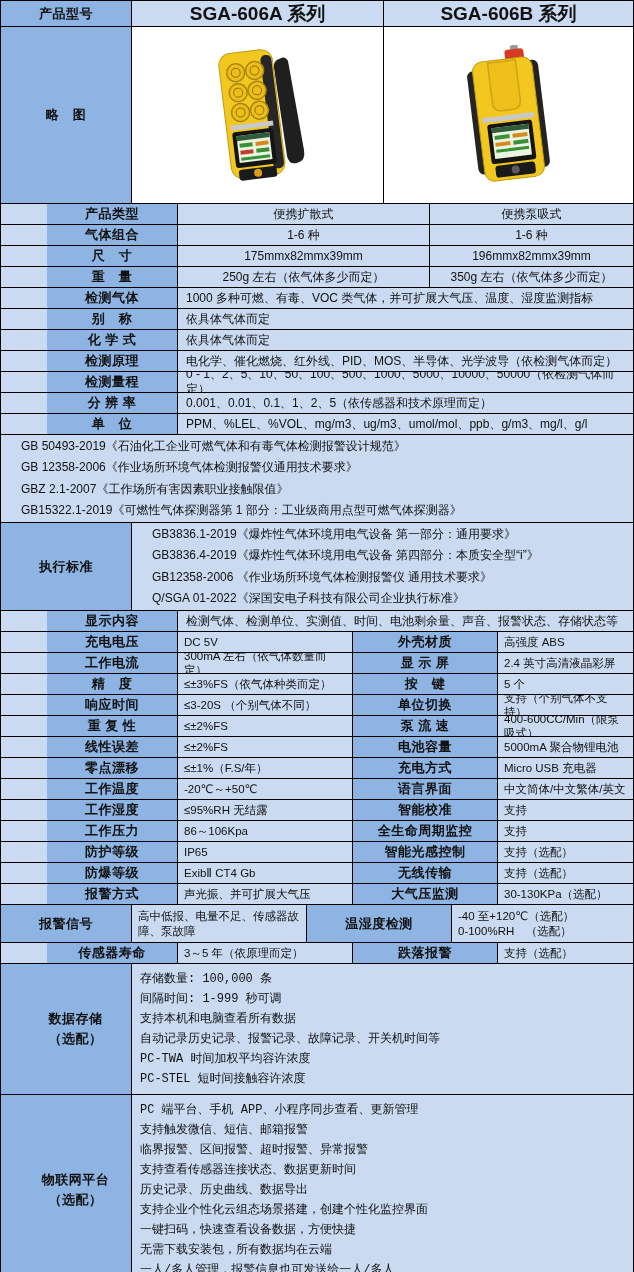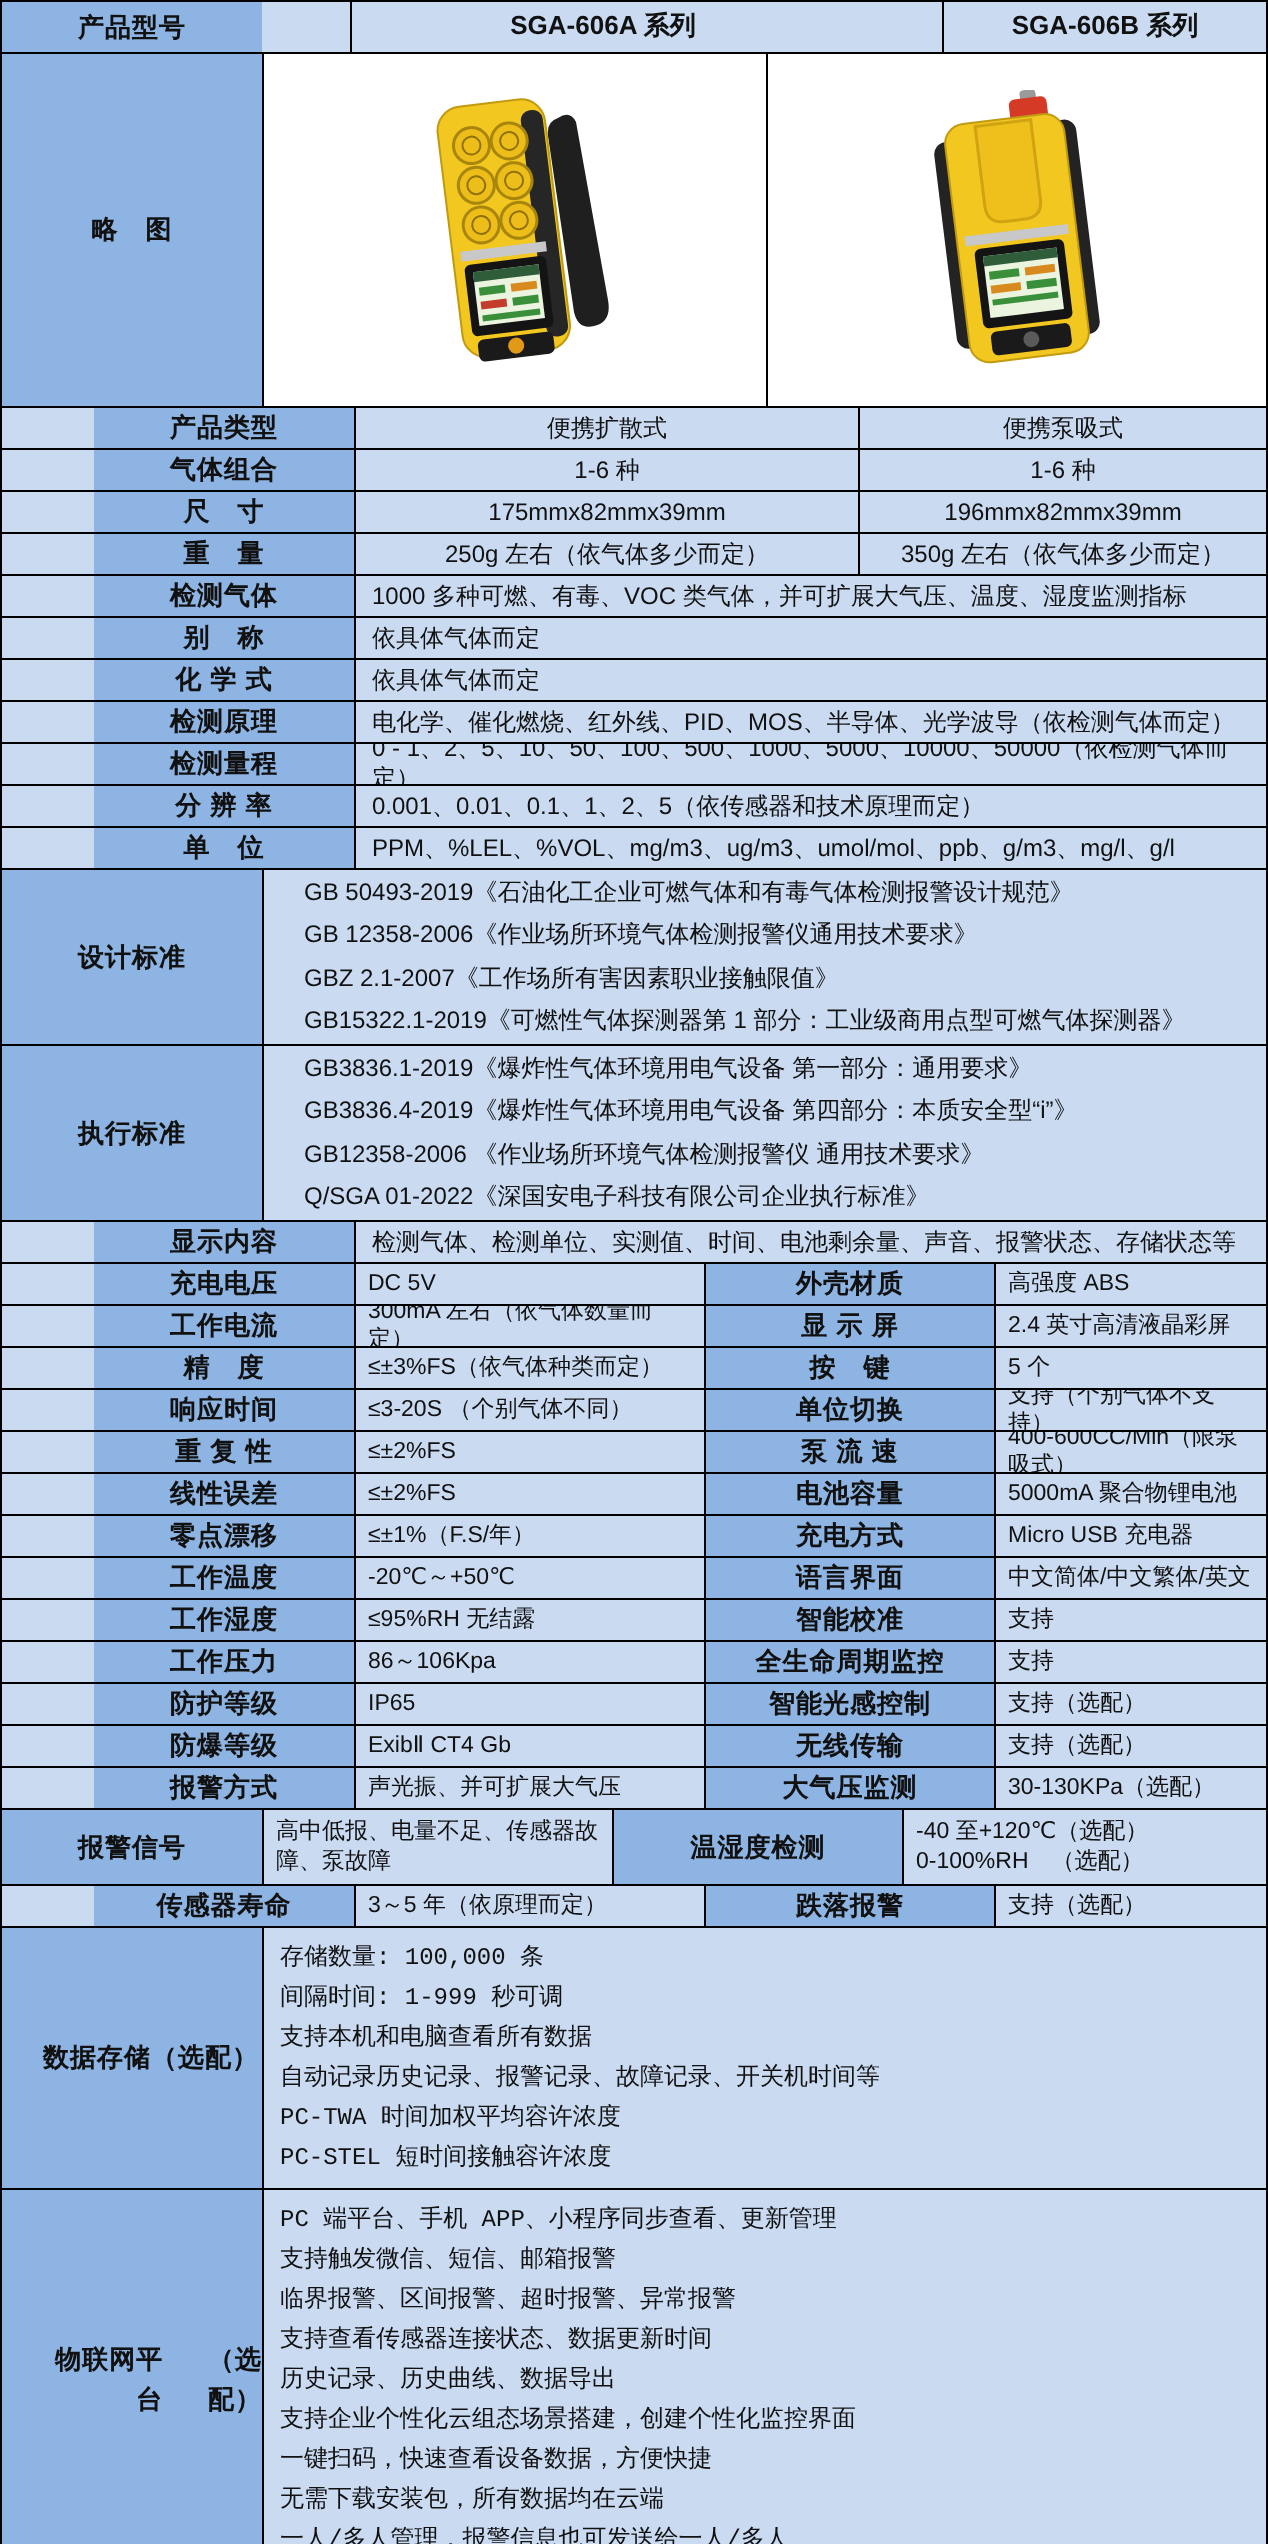--- a/index.html
+++ b/index.html
@@ -29,28 +29,28 @@
   .w145{width:145px; flex:0 0 145px;}
   .w184{width:184px; flex:1 1 auto;}
   
   .h25{height:25px;} .h146{height:177px;} .h21{height:21px;padding-left:46px;}
   .h38{height:38px;} .h88{height:88px;} .h27{height:27px;}
   
   .lc{
     background:var(--label-bg); justify-content:center; text-align:right;
     font-weight:bold; font-size:13px; letter-spacing:.5px;
   }
-  .lc.multi{flex-direction:row; line-height:20px;padding-left:19px;}
+  .lc.multi{flex-direction:column; line-height:20px;padding-left:19px;}
   .vc{
     background:var(--value-bg); padding:0 8px; font-size:12px; line-height:1.25;
   }
   .vc.center{justify-content:center; padding:0; text-align:center;}
   .vc.sm{font-size:11.5px; padding:0 6px;}
   .vc.pre{white-space:pre-line;}
-  .hdr{font-weight:bold; font-size:13px;margin-left:44px;}
+  .hdr{font-weight:bold; font-size:19px;}
   .std-val{white-space:pre-line; line-height:21.5px; padding:1px 20px; font-size:12px;}
   .sec-val{white-space:pre-line; line-height:20px; padding:5px 8px; font-size:12px;font-family:Liberation Mono, monospace;}
   .img-cell{background:var(--image-bg); justify-content:center;}
 </style>
 </head>
 <body>
 
 <div class="table">
 
   <div class="row h25">
@@ -166,21 +166,20 @@
   <div class="row h21">
     <div class="cell lc w130">分 辨 率</div>
     <div class="cell vc w504">0.001、0.01、0.1、1、2、5（依传感器和技术原理而定）</div>
   </div>
   <div class="row h21">
     <div class="cell lc w130">单　位</div>
     <div class="cell vc w504">PPM、%LEL、%VOL、mg/m3、ug/m3、umol/mol、ppb、g/m3、mg/l、g/l</div>
   </div>
 
   <div class="row h88">
-    <div class="cell lc w130">设计标准</div>
     <div class="cell vc std-val w504">GB 50493-2019《石油化工企业可燃气体和有毒气体检测报警设计规范》
 GB 12358-2006《作业场所环境气体检测报警仪通用技术要求》
 GBZ 2.1-2007《工作场所有害因素职业接触限值》
 GB15322.1-2019《可燃性气体探测器第 1 部分：工业级商用点型可燃气体探测器》</div>
   </div>
   <div class="row h88">
     <div class="cell lc w130">执行标准</div>
     <div class="cell vc std-val w504">GB3836.1-2019《爆炸性气体环境用电气设备 第一部分：通用要求》
 GB3836.4-2019《爆炸性气体环境用电气设备 第四部分：本质安全型“i”》
 GB12358-2006 《作业场所环境气体检测报警仪 通用技术要求》

